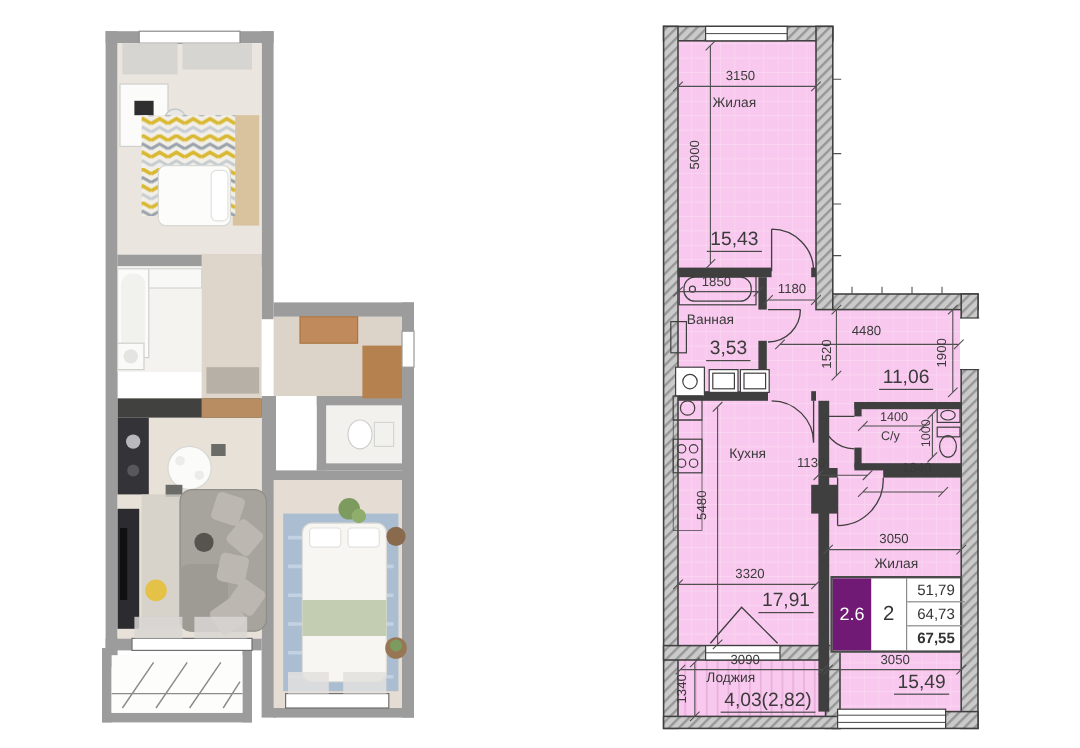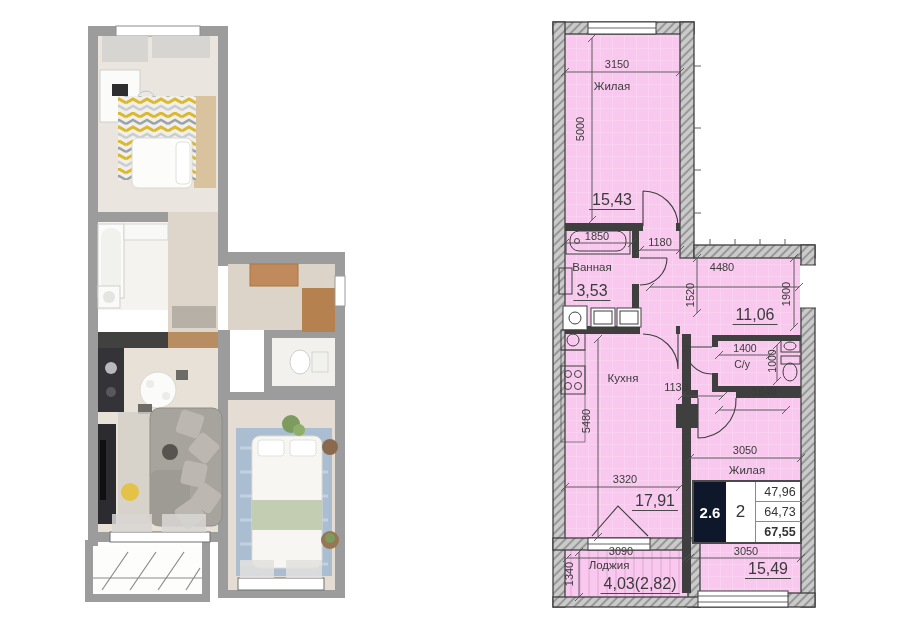--- a/index.html
+++ b/index.html
@@ -10,22 +10,22 @@
          transform:translate(-50%,-50%);line-height:1;letter-spacing:0;}
   .label.v{transform:translate(-50%,-50%) rotate(-90deg);}
   .dim{font-size:11px;}
   .room-name{font-size:11.5px;}
   .area{font-size:16px;border-bottom:1px solid #4a4a4a;padding:0 3px 1px;}
   .small{font-size:10.5px;}
   .info-table{position:absolute;left:692px;top:480px;width:110px;height:64px;
               display:grid;grid-template-columns:32px 30px 48px;
               grid-template-rows:1fr 1fr 1fr;border:2px solid #4a4a4a;background:#fff;
               box-sizing:border-box;color:#333;}
-  .it-code{grid-row:1/4;grid-column:1;background:#0f172a;color:#fff;display:flex;
-           align-items:center;justify-content:center;font-size:15px;font-weight:bold;}
+  .it-code{grid-row:1/4;grid-column:1;background:#701a75;color:#fff;display:flex;
+           align-items:center;justify-content:center;font-size:15px;font-weight:normal;}
   .it-rooms{grid-row:1/4;grid-column:2;display:flex;align-items:center;justify-content:center;
             font-size:17px;border-right:1px solid #8a8a8a;}
   .it-val{grid-column:3;display:flex;align-items:center;justify-content:center;
           font-size:12.5px;border-bottom:1px solid #8a8a8a;}
   .it-val:last-child{border-bottom:none;font-weight:bold;}
 </style>
 </head>
 <body>
 
 <div class="stage">
@@ -266,22 +266,22 @@
   </g>
 </svg>
 
 <div class="label dim" style="left:617px;top:64px">3150</div>
 <div class="label room-name" style="left:612px;top:87px">Жилая</div>
 <div class="label dim v" style="left:580px;top:129px">5000</div>
 <div class="label area" style="left:612px;top:201px">15,43</div>
 <div class="label dim" style="left:597px;top:236px">1850</div>
 <div class="label dim" style="left:660px;top:242px">1180</div>
 <div class="label room-name" style="left:592px;top:268px">Ванная</div>
-<div class="label area" style="left:592px;top:292px">3,53</div>
-<div class="label dim" style="left:722px;top:267px">4480</div>
+<div class="label area" style="left:607px;top:292px">3,53</div>
+<div class="label dim" style="left:722px;top:277px">4480</div>
 <div class="label dim v" style="left:690px;top:295px">1520</div>
 <div class="label dim v" style="left:786px;top:294px">1900</div>
 <div class="label area" style="left:755px;top:316px">11,06</div>
 <div class="label dim small" style="left:745px;top:348px">1400</div>
 <div class="label room-name small" style="left:742px;top:364px">С/у</div>
 <div class="label dim small v" style="left:772px;top:361px">1000</div>
 <div class="label room-name" style="left:623px;top:379px">Кухня</div>
 <div class="label dim" style="left:676px;top:387px">1130</div>
 <div class="label dim" style="left:764px;top:391px">1840</div>
 <div class="label dim v" style="left:586px;top:421px">5480</div>
@@ -292,18 +292,18 @@
 <div class="label dim" style="left:746px;top:551px">3050</div>
 <div class="label area" style="left:768px;top:570px">15,49</div>
 <div class="label dim" style="left:621px;top:551px">3090</div>
 <div class="label room-name" style="left:609px;top:566px">Лоджия</div>
 <div class="label area" style="left:640px;top:585px">4,03(2,82)</div>
 <div class="label dim v" style="left:569px;top:574px">1340</div>
 
 <div class="info-table">
   <div class="it-code">2.6</div>
   <div class="it-rooms">2</div>
-  <div class="it-val">47,96</div>
+  <div class="it-val">51,79</div>
   <div class="it-val">64,73</div>
   <div class="it-val">67,55</div>
 </div>
 
 </div>
 
 </body></html>

